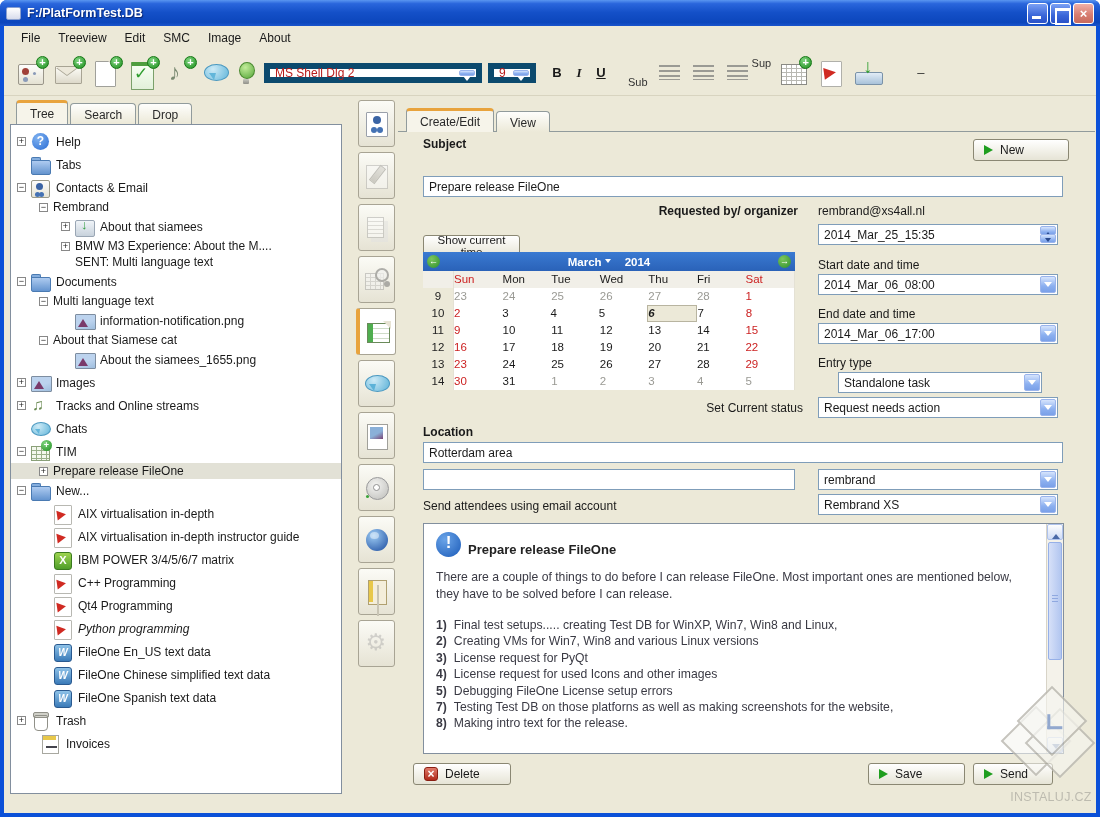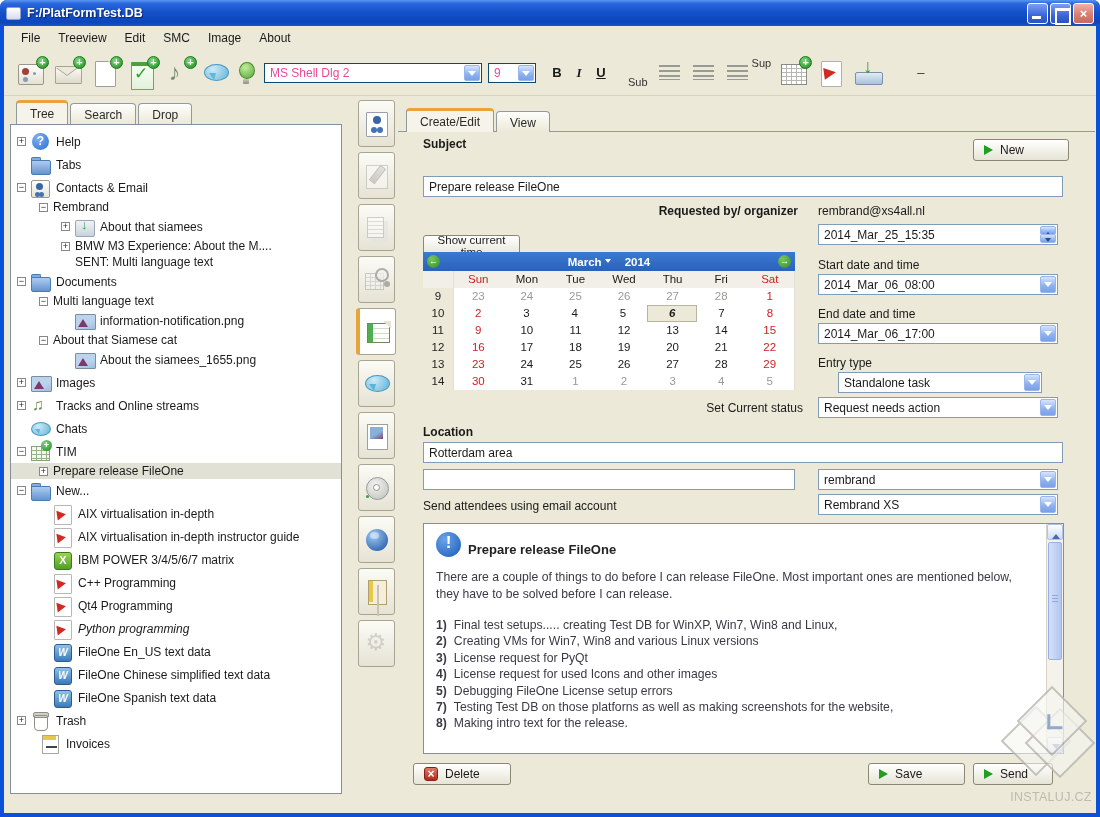--- a/index.html
+++ b/index.html
@@ -40,21 +40,21 @@
   .tbi-chat::before{content:"";position:absolute;left:1px;top:4px;width:23px;height:15px;border-radius:50%;background:radial-gradient(circle at 35% 28%,#cdeaf6,#62b6da);border:1px solid #4a98c0}
   .tbi-chat::after{content:"";position:absolute;left:6px;bottom:1px;border:5px solid transparent;border-top:7px solid #62b6da;border-right-width:2px}
   .tbi-bulb{width:16px}
   .tbi-bulb::before{content:"";position:absolute;left:1px;top:2px;width:14px;height:15px;border-radius:50%;background:radial-gradient(circle at 38% 30%,#c2ec9a,#55a638);border:1px solid #4a8a30}
   .tbi-bulb::after{content:"";position:absolute;left:5px;bottom:2px;width:6px;height:5px;background:linear-gradient(#c8c8c0,#909088);border-radius:1px}
   .tbi-add-table::before{content:"";position:absolute;left:0;top:4px;width:24px;height:19px;background-color:#fff;border:1px solid #8a8a84;background-image:repeating-linear-gradient(90deg,transparent 0 4px,#b8b8b2 4px 5px),repeating-linear-gradient(180deg,transparent 0 3px,#b8b8b2 3px 4px)}
   .tbi-pdf::before{content:"";position:absolute;left:3px;top:1px;width:19px;height:24px;background:#fff;border:1px solid #b0b0aa;border-radius:1px}
   .tbi-pdf::after{content:"";position:absolute;left:6px;top:7px;border-left:12px solid #d02a22;border-top:6px solid transparent;border-bottom:6px solid transparent;transform:rotate(-8deg)}
   .tbi-import::before{content:"";position:absolute;left:0;bottom:1px;width:26px;height:11px;background:linear-gradient(#e2ecf6,#a8c2da);border:1px solid #7a92a8;border-radius:2px}
   .tbi-import::after{content:"\2193";position:absolute;left:8px;top:-4px;font-size:19px;font-weight:bold;color:#2f9e2f}
-  .combo{position:relative;background:#fff;border:1px solid #0c4a6e;font-size:12px;display:flex;align-items:center;height:20px;padding:0 20px 0 5px;color:#ec4899}
+  .combo{position:relative;background:#fff;border:6px solid #0c4a6e;font-size:12px;display:flex;align-items:center;height:20px;padding:0 20px 0 5px;color:#b91c1c}
   .combo-arrow,.spin-box{position:absolute;right:1px;top:1px;bottom:1px;width:16px;background:linear-gradient(#d6e4fc,#8cb0f0 60%,#7aa0e8);border:1px solid #9ab4ec;border-radius:2px}
   .combo-arrow::after{content:"";position:absolute;left:3px;top:5px;border:4px solid transparent;border-top:5px solid #fff}
   .font-combo{width:218px;margin-left:10px}
   .size-combo{width:48px;margin-left:6px}
   .fmt-btn{width:22px;text-align:center;font-size:13px;color:#1a1a1a}
   .fmt-bold{font-weight:bold;margin-left:10px}
   .fmt-italic{font-style:italic;font-family:"Liberation Serif",serif;font-weight:bold}
   .fmt-underline{text-decoration:underline;font-weight:bold}
   .sub-label{font-size:11px;color:#333;align-self:flex-end;margin:0 4px 7px 16px}
   .sup-label{font-size:11px;color:#333;align-self:flex-start;margin:7px 10px 0 4px}
@@ -140,21 +140,21 @@
   .calendar{position:absolute;left:25px;top:156px;width:372px;height:142px;font-size:11.5px}
   .cal-header{height:19px;background:linear-gradient(#3a7ad2,#2a62b8);display:flex;align-items:center;color:#fff;font-weight:bold;padding:0 4px}
   .cal-title{flex:1;display:flex;justify-content:center;gap:14px;align-items:center}
   .cal-month::after{content:"";display:inline-block;margin-left:3px;border:3px solid transparent;border-top:4px solid #fff;vertical-align:middle}
   .cal-nav{width:13px;height:13px;border-radius:50%;background:radial-gradient(circle at 35% 30%,#7cc65c,#2d8f2d);color:#fff;font-size:9px;line-height:13px;text-align:center;font-weight:bold}
   .cal-dnrow,.cal-row{display:flex;height:17px;line-height:17px}
   .cal-dnrow{background:#f1efe8}
   .cal-wk{width:30px;text-align:center;color:#222}
   .cal-days{flex:1;display:flex;background:#fff;border-left:1px solid #e4e1d4;border-right:1px solid #e4e1d4}
   .cal-dnrow .cal-days{background:#f1efe8}
-  .cal-day,.cal-dn{flex:1;text-align:center}
+  .cal-day,.cal-dn{flex:1;}
   .cal-dn.we{color:#cc2222}
   .cal-day.we{color:#cc2222}
   .cal-day.out{color:#9a9a94}
   .cal-day.today{background:#ece9d8;border:1px solid #b8b4a0;font-style:italic;font-weight:bold;line-height:15px}
   
   .editor{position:absolute;left:25px;top:427px;width:641px;height:231px;background:#fff;border:1px solid #828f9e;overflow:hidden;padding:8px 30px 0 12px;color:#3a3a44}
   .ed-head{display:flex;align-items:flex-start}
   .ed-alert-icon{position:relative;width:25px;height:25px;flex:none;border-radius:50%;background:radial-gradient(circle at 35% 30%,#6aa4e8,#1a5ab8)}
   .ed-alert-icon::after{content:"!";position:absolute;left:0;right:0;top:1px;text-align:center;color:#fff;font-weight:bold;font-size:17px}
   .ed-heading{font-weight:bold;font-size:13px;color:#222;margin:10px 0 0 7px}

